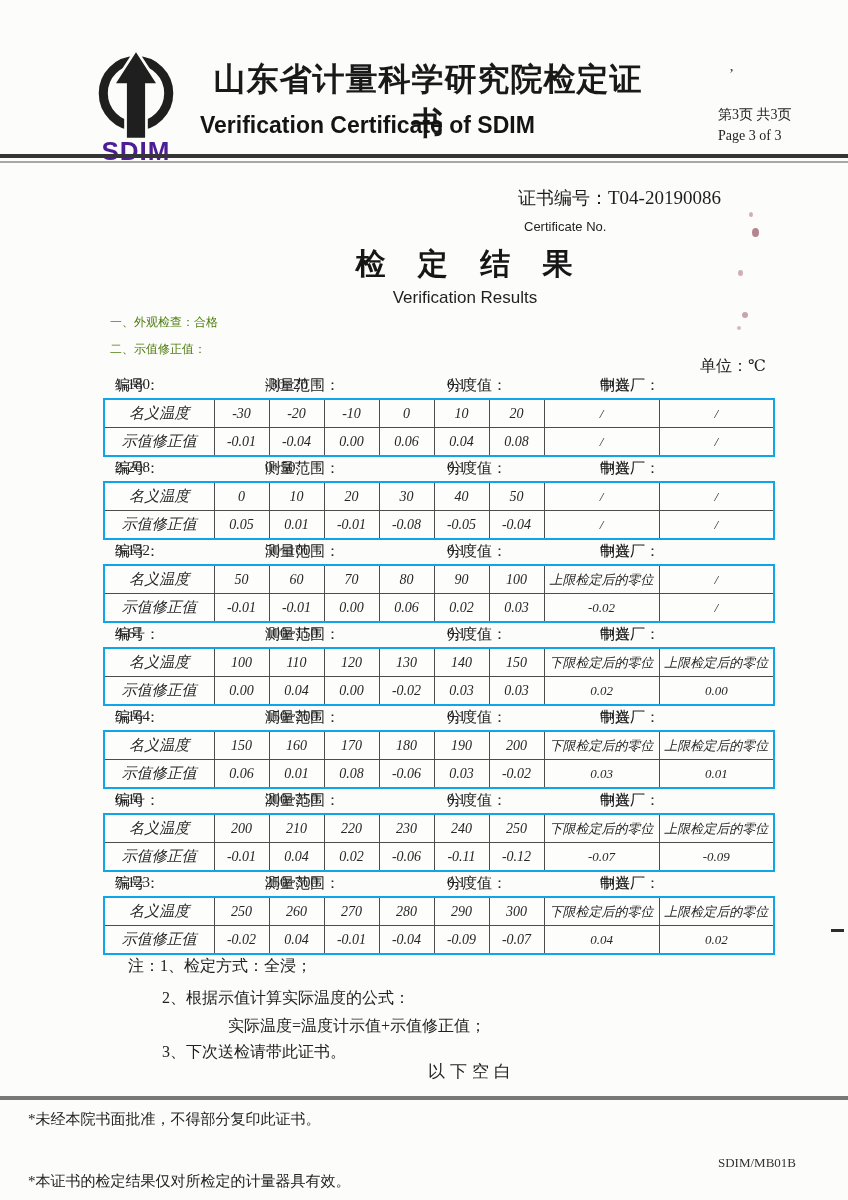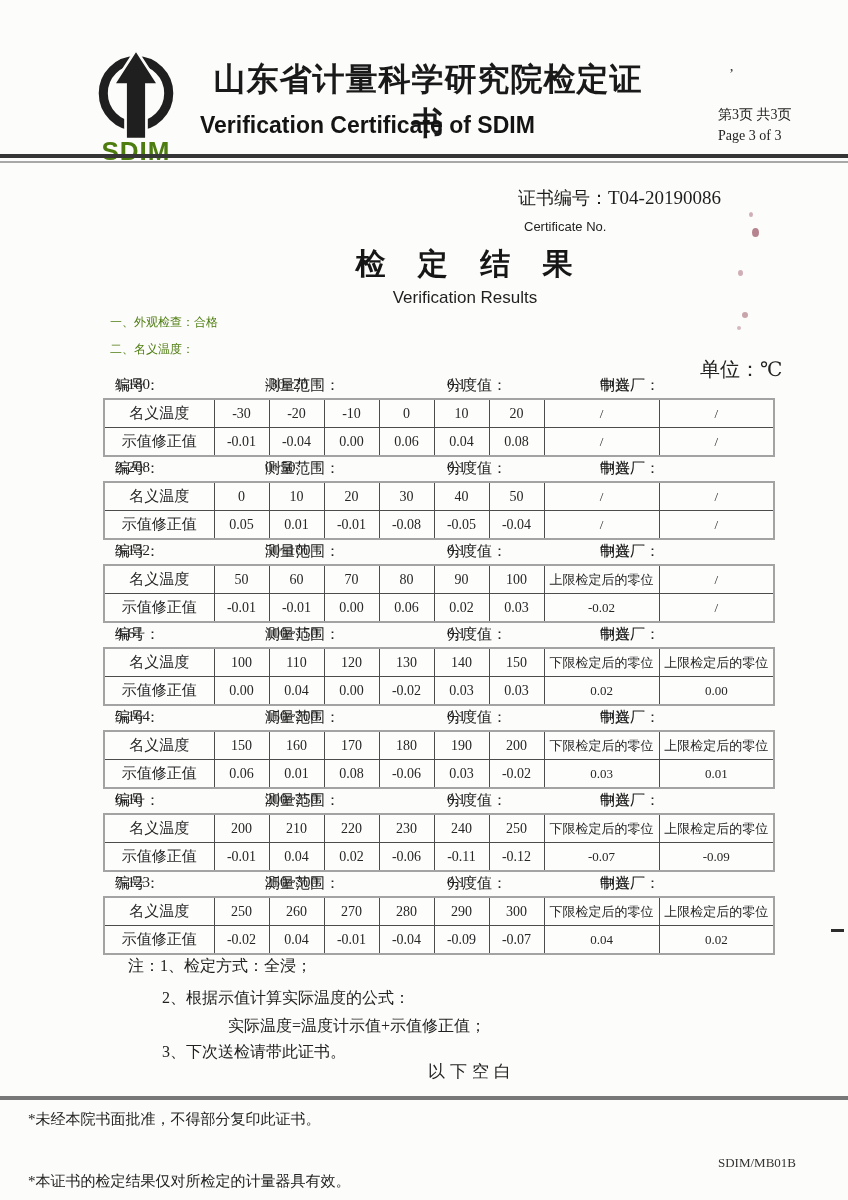--- a/index.html
+++ b/index.html
@@ -7,51 +7,51 @@
     width:848px;height:1200px;position:relative;overflow:hidden;
     background:#fcfcfa;
     font-family:"Liberation Serif","DejaVu Serif",serif;
     color:#2a2a2a;
   }
   .abs{position:absolute;}
 
   
   .logo{left:80px;top:50px;width:112px;text-align:center;}
   .logo svg{display:block;margin:0 auto;}
-  .logo .sdim{font:bold 26px "Liberation Sans","DejaVu Sans",sans-serif;color:#4d7c0f;letter-spacing:1px;margin-top:-6px;}
+  .logo .sdim{font:bold 26px "Liberation Sans","DejaVu Sans",sans-serif;color:#4c1d95;letter-spacing:1px;margin-top:-6px;}
   .title-cn{left:202px;top:58px;width:452px;text-align:center;
     font-weight:bold;font-size:32px;letter-spacing:1px;color:#191919;}
   .title-en{left:200px;top:112px;width:452px;text-align:left;
     font:bold 23px "Liberation Sans","DejaVu Sans",sans-serif;color:#141414;}
   .pageinfo{left:718px;top:104px;width:120px;font-size:14px;line-height:21px;color:#222;}
   .rule-top{left:0;top:154px;width:848px;height:4px;background:#353535;}
   .rule-top-echo{left:0;top:161px;width:848px;height:2px;background:#a8a8a8;}
 
   
   .certno{left:518px;top:186px;font-size:18px;color:#1d1d1d;}
   .certno b{font-weight:normal;font-size:19px;}
   .certno-en{left:524px;top:219px;font:13px "Liberation Sans","DejaVu Sans",sans-serif;color:#222;}
   .results-cn{left:300px;top:244px;width:340px;text-align:center;
     font:bold 30px "Liberation Sans","DejaVu Sans",sans-serif;letter-spacing:12px;color:#161616;}
   .results-en{left:300px;top:288px;width:330px;text-align:center;
     font:17px "Liberation Sans","DejaVu Sans",sans-serif;color:#1f1f1f;}
 
   .item-line{left:110px;font-size:12px;color:#4d7c0f;}
-  .unit{left:700px;top:356px;font-size:20px;color:#222;}
+  .unit{left:700px;top:356px;font-size:16px;color:#222;}
 
   
   #sections{left:103px;top:374px;width:672px;}
   .section{margin:0 0 0 0;}
   .meta{position:relative;height:24px;font-size:15px;color:#222;white-space:nowrap;}
   .meta span{position:absolute;top:1px;}
   .meta .m-id{left:12px;}
   .meta .m-range{left:162px;}
   .meta .m-div{left:344px;}
   .meta .m-mfr{left:497px;}
-  table.cal{border-collapse:collapse;table-layout:fixed;width:670px;border:2px solid #a3a3a3;background:#fdfdfc;}
+  table.cal{border-collapse:collapse;table-layout:fixed;width:670px;border:2px solid #0ea5e9;background:#fdfdfc;font-style:italic;}
   table.cal td,table.cal th{border:1px solid #4c4c4c;height:27px;padding:0;
     text-align:center;vertical-align:middle;white-space:nowrap;overflow:hidden;
     font-weight:normal;font-size:14px;color:#262626;}
   table.cal th{font-size:15px;}
   table.cal td:nth-child(8),table.cal td:nth-child(9){font-size:13px;}
 
   
   .note-line{font-size:16px;color:#222;}
   .blank-below{left:428px;top:1060px;font-size:17px;letter-spacing:5px;color:#222;}
 
@@ -87,21 +87,21 @@
 <div class="abs rule-top"></div>
 <div class="abs rule-top-echo"></div>
 
 <div class="abs certno"><span>证书编号：</span><b>T04-20190086</b></div>
 <div class="abs certno-en">Certificate No.</div>
 
 <div class="abs results-cn">检 定 结 果</div>
 <div class="abs results-en">Verification Results</div>
 
 <div class="abs item-line" style="top:314px;">一、外观检查：合格</div>
-<div class="abs item-line" style="top:341px;">二、名义温度：</div>
+<div class="abs item-line" style="top:341px;">二、示值修正值：</div>
 <div class="abs unit">单位：℃</div>
 
 <div id="sections" class="abs">
   <div class="section">
     <div class="meta">
       <span class="m-id">
           <span>编号：</span> 
           <span>1-180</span>
         </span>
       <span class="m-range">

